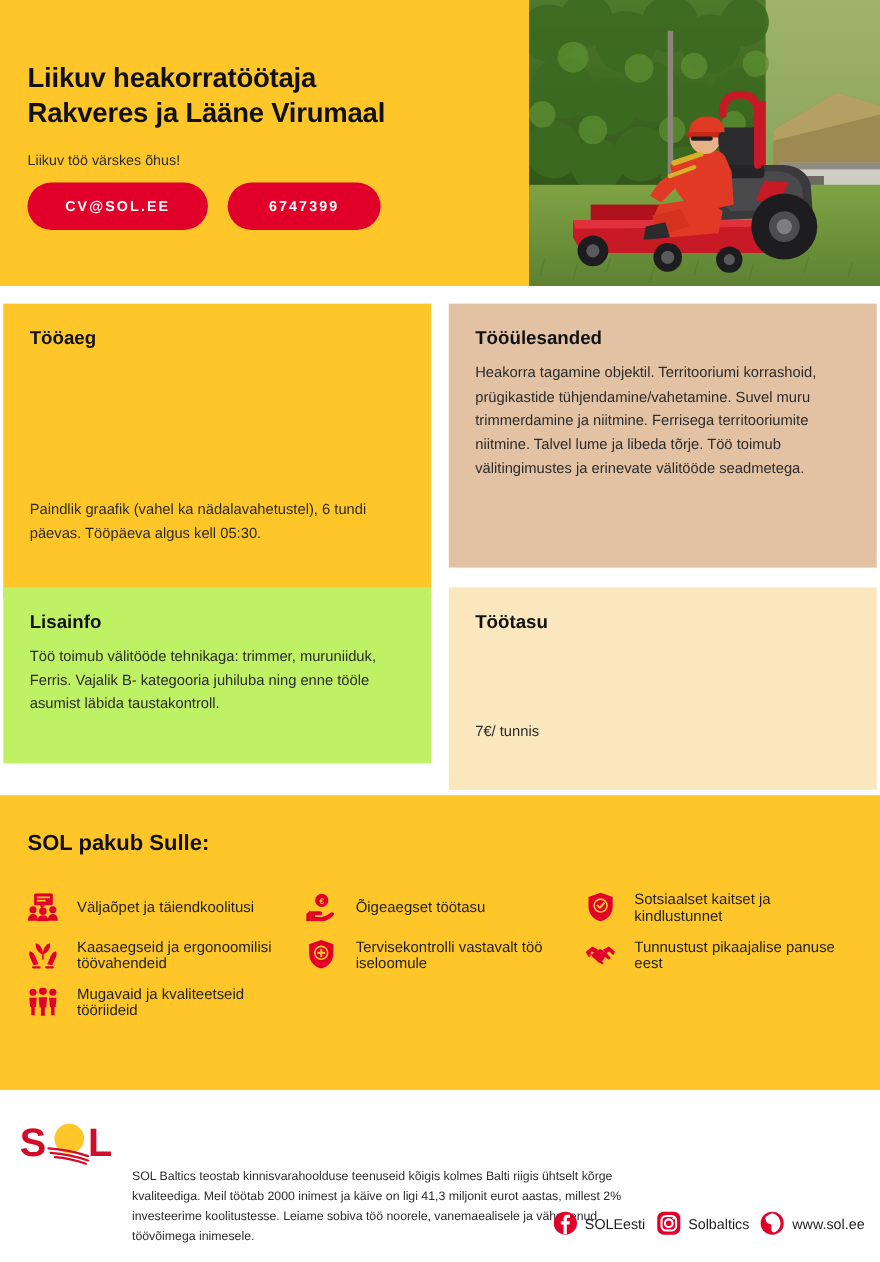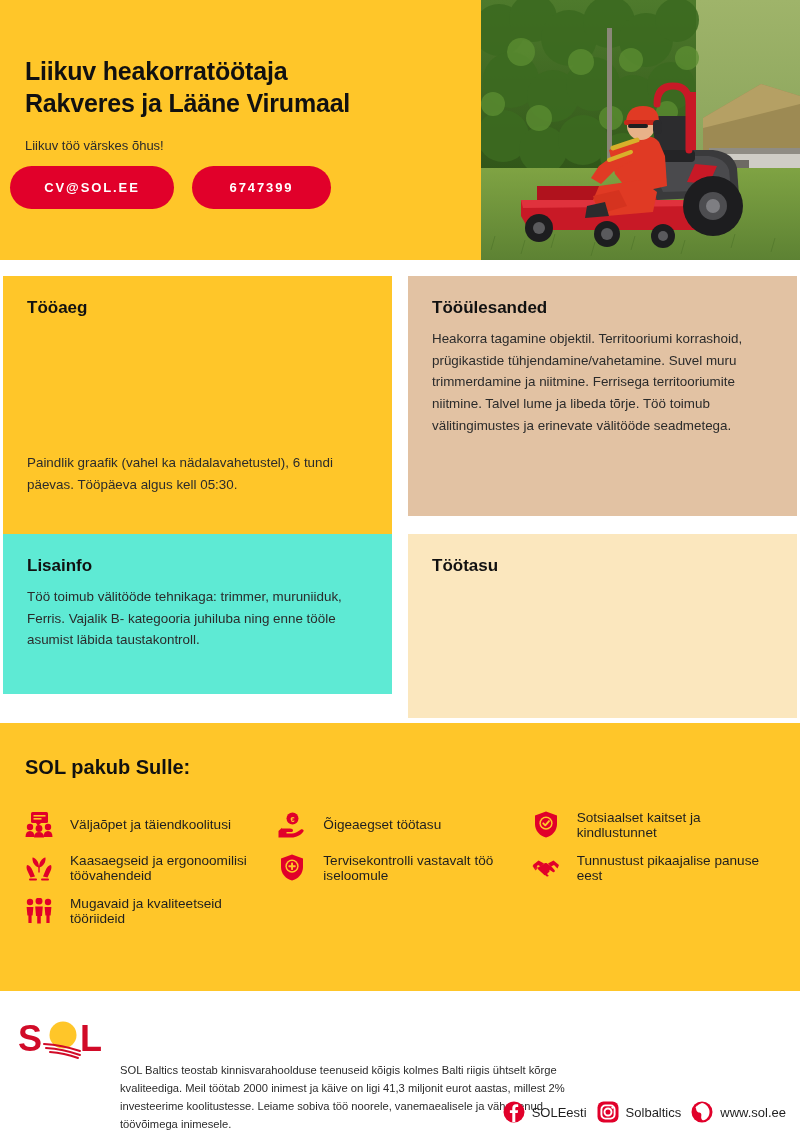--- a/index.html
+++ b/index.html
@@ -20,21 +20,21 @@
   }
   .hero-title {
     position: absolute; left: 25px; top: 55px; width: 430px;
     font-size: 25px; font-weight: bold; line-height: 1.28;
     color: #111111; letter-spacing: -0.2px;
   }
   .hero-sub {
     position: absolute; left: 25px; top: 138px;
     font-size: 13px; color: #2b2b2b; font-weight: 400;
   }
-  .btn-row { position: absolute; left: 10px; top: 166px; display: flex; gap: 18px; }
+  .btn-row { position: absolute; left: 25px; top: 166px; display: flex; gap: 18px; }
   .pill {
     background: #E1002A; color: #ffffff;
     border: none; border-radius: 22px;
     height: 43px; display: flex; align-items: center; justify-content: center;
     font-size: 13px; font-weight: bold; letter-spacing: 1.9px;
     cursor: pointer; font-family: "Liberation Sans", sans-serif;
   }
   .pill.email { width: 164px; }
   .pill.phone { width: 139px; }
 
@@ -46,21 +46,21 @@
   .photo-svg { display: block; width: 319px; height: 260px; }
 
   
   .cards { position: absolute; left: 0; top: 276px; width: 800px; }
   .card { position: absolute; padding: 22px 24px 20px 24px; }
   .card h3 { font-size: 17px; font-weight: bold; color: #111111; margin-bottom: 10px; }
   .card p { font-size: 13.4px; line-height: 1.62; color: #2b2b2b; }
 
   #card-tooaeg   { left: 3px;   top: 0;   width: 389px; height: 268px; background: #FFC629; }
   #card-ulesanded{ left: 408px; top: 0;   width: 389px; height: 240px; background: #E2C2A3; }
-  #card-lisainfo { left: 3px;   top: 258px; width: 389px; height: 160px; background: #5eead4; }
+  #card-lisainfo { left: 3px;   top: 258px; width: 389px; height: 160px; background: #bef264; }
   #card-tootasu  { left: 408px; top: 258px; width: 389px; height: 184px; background: #FBE7BE; }
 
   
   #card-tooaeg p  { position: absolute; left: 24px; right: 24px; top: 176px; }
   #card-tootasu p { position: absolute; left: 24px; right: 24px; top: 120px; }
 
   
   .benefits {
     position: absolute; left: 0; top: 723px; width: 800px; height: 268px;
     background: #FFC629;
@@ -238,20 +238,21 @@
       <p>Heakorra tagamine objektil. Territooriumi korrashoid, prügikastide tühjendamine/vahetamine. Suvel muru trimmerdamine ja niitmine. Ferrisega territooriumite niitmine. Talvel lume ja libeda tõrje. Töö toimub välitingimustes ja erinevate välitööde seadmetega.</p>
     </div>
 
     <div class="card" id="card-lisainfo">
       <h3>Lisainfo</h3>
       <p>Töö toimub välitööde tehnikaga: trimmer, muruniiduk, Ferris. Vajalik B- kategooria juhiluba ning enne tööle asumist läbida taustakontroll.</p>
     </div>
 
     <div class="card" id="card-tootasu">
       <h3>Töötasu</h3>
+      <p>7€/ tunnis</p>
     </div>
   </div>
 
   <div class="benefits">
     <h2>SOL pakub Sulle:</h2>
 
     <div class="benefit-cols">
 
       <div class="benefit">
         <span class="bi">

